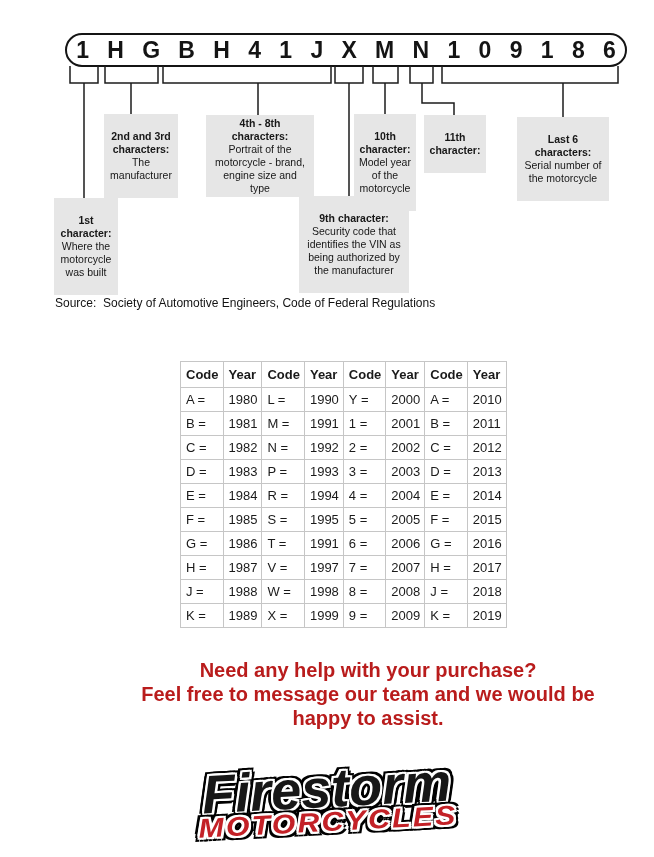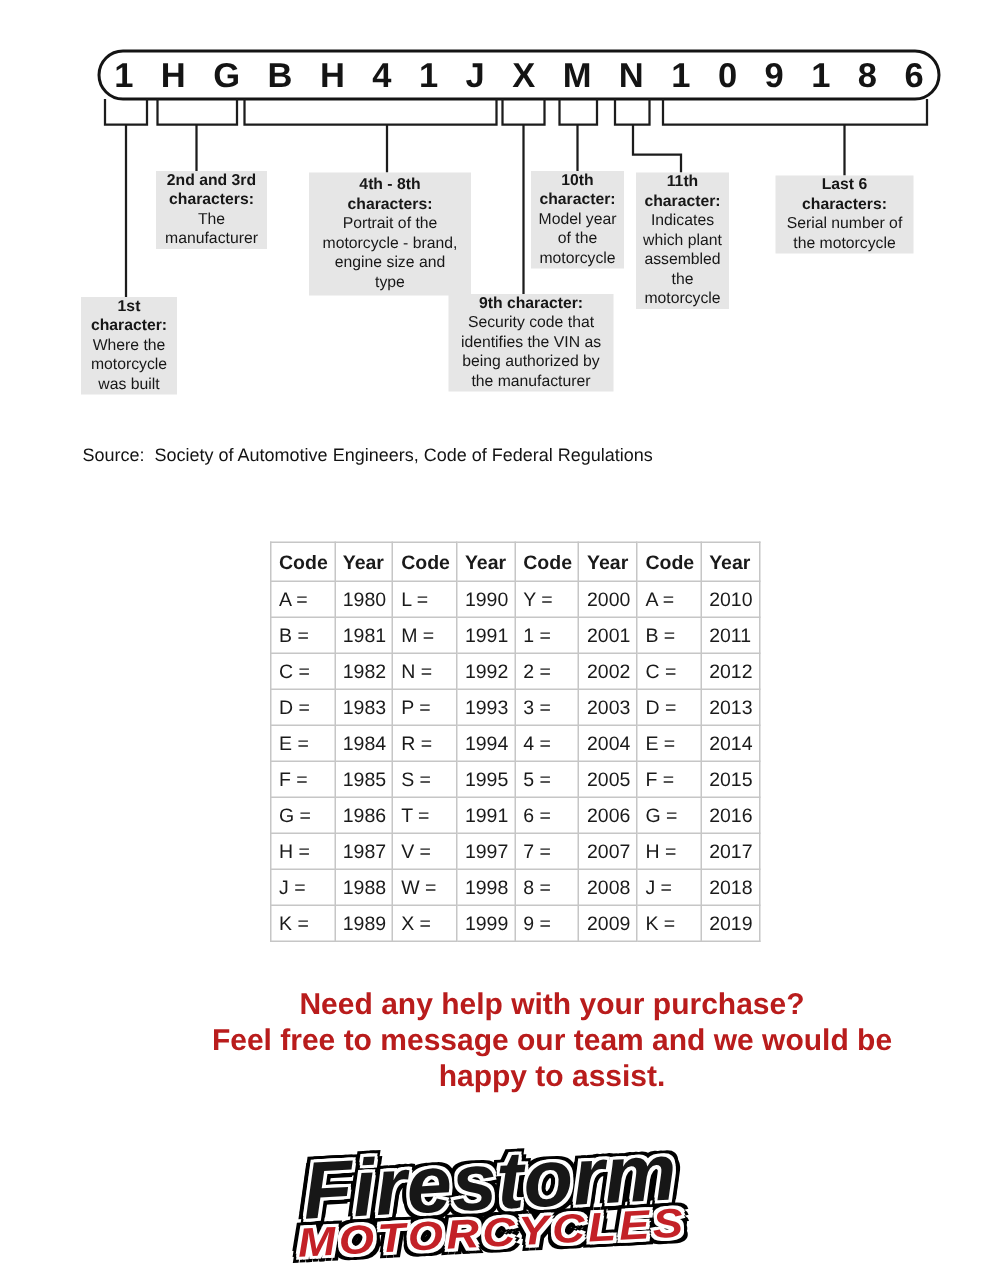--- a/index.html
+++ b/index.html
@@ -13,21 +13,21 @@
     border:2px solid #141414;border-radius:18px;
     display:flex;align-items:center;justify-content:space-around;
     font-weight:bold;font-size:23px;color:#141414;
   }
   .vin-char{display:block;}
   
   .connectors{position:absolute;left:0;top:0;pointer-events:none;}
   
   .note{
     position:absolute;background:#e6e6e6;text-align:center;
-    font-size:10.5px;line-height:13px;padding:0 2px;box-sizing:border-box;color:#171717;
+    font-size:10.5px;line-height:13px;padding:16px 2px;box-sizing:border-box;color:#171717;
   }
   .note-title{display:block;font-weight:bold;}
   .note-body{display:block;font-weight:normal;}
   #note-1{left:54px;top:198px;width:64px;}
   #note-23{left:104px;top:114px;width:74px;}
   #note-48{left:206px;top:115px;width:108px;padding:2px 6px;}
   #note-9{left:299px;top:196px;width:110px;text-align:center;}
   #note-10{left:354px;top:114px;width:62px;text-align:center;}
   #note-11{left:424px;top:115px;width:62px;}
   #note-last6{left:517px;top:117px;width:92px;}
@@ -117,21 +117,20 @@
   <div class="note" id="note-9">
     <span class="note-title">9th character:</span>
     <span class="note-body">Security code that identifies the VIN as being authorized by the manufacturer</span>
   </div>
   <div class="note" id="note-10">
     <span class="note-title">10th character:</span>
     <span class="note-body">Model year of the motorcycle</span>
   </div>
   <div class="note" id="note-11">
     <span class="note-title">11th character:</span>
-    <span class="note-body">Indicates which plant assembled the motorcycle</span>
   </div>
   <div class="note" id="note-last6">
     <span class="note-title">Last 6 characters:</span>
     <span class="note-body">Serial number of the motorcycle</span>
   </div>
 
   <div class="source">Source:  Society of Automotive Engineers, Code of Federal Regulations</div>
 
   <table class="year-table">
     <thead>

